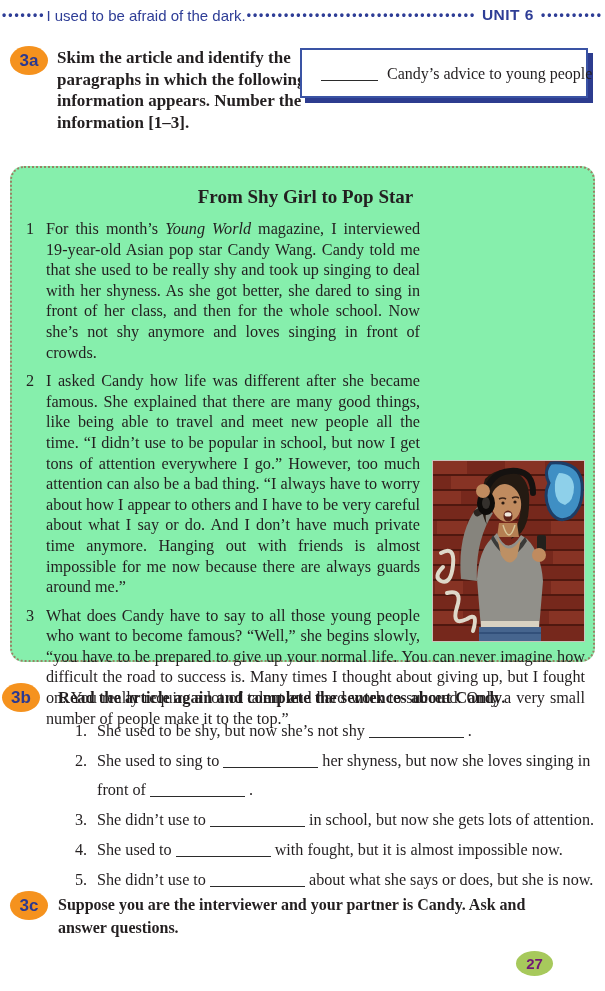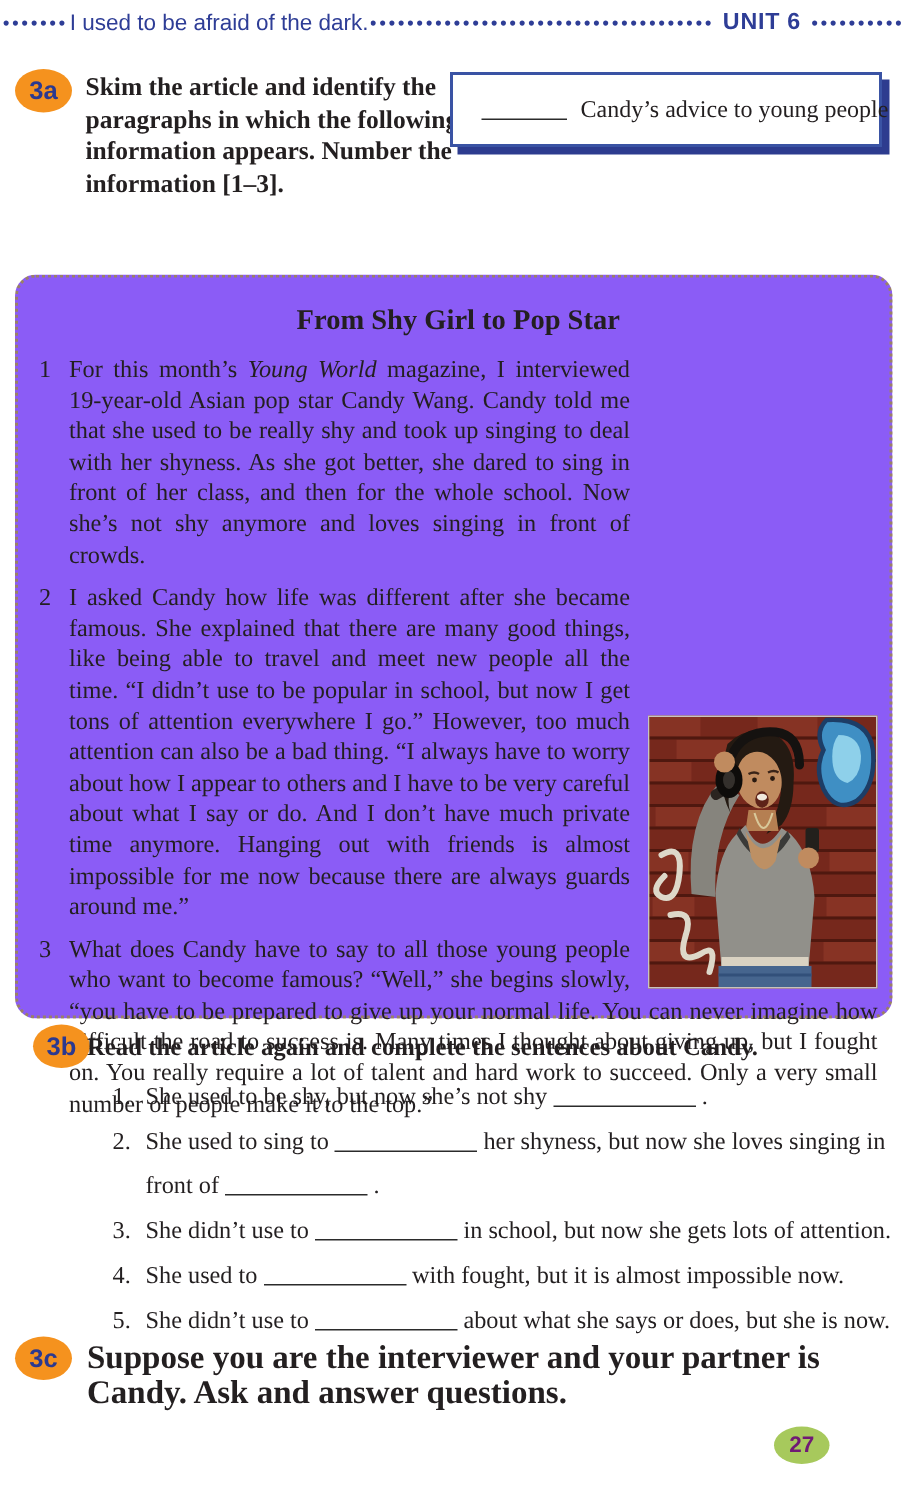--- a/index.html
+++ b/index.html
@@ -43,22 +43,22 @@
   }
   .topbox .row { white-space:nowrap; }
   .blank {
     display:inline-block; width:95px; height:14px;
     border-bottom:1.5px solid #2b2b2b; margin:0 5px 0 0; vertical-align:-2px;
   }
   .topbox .blank { width:57px; margin-right:9px; }
 
   
   .article {
-    position:absolute; left:10px; top:183px; width:585px; height:496px;
-    border:2px dotted #9a8164; border-radius:14px; background:#8b5cf6;
+    position:absolute; left:10px; top:166px; width:585px; height:496px;
+    border:2px dotted #9a8164; border-radius:14px; background:#86efac;
     padding:12px 8px 10px 14px;
   }
   .atitle { text-align:center; font-weight:bold; font-size:19px; margin:6px 0 11px 0; }
   .acontent { position:relative; }
   .photo {
     float:right; width:153px; height:182px; margin:241px 0 0 12px;
     border:1px solid #c9c4bc; background:#76281c;
   }
   .photo svg { display:block; }
   .para { position:relative; padding-left:20px; font-size:16.2px; line-height:20.6px;
@@ -75,21 +75,21 @@
     position:absolute; left:75px; top:717px; width:520px;
     font-size:16.2px; line-height:29px;
   }
   .sent { position:relative; padding-left:22px; margin-bottom:1px; }
   .snum { position:absolute; left:0; top:0; }
   .sent .blank { margin:0 4px; }
 
   
   .instr3c {
     position:absolute; left:58px; top:893px; width:500px;
-    font-weight:bold; font-size:22px; line-height:23px;
+    font-weight:bold; font-size:16px; line-height:23px;
   }
 
   
   .pagenum {
     position:absolute; left:516px; top:951px; width:37px; height:25px;
     border-radius:50%; background:#a7c95c; color:#701a75;
     font-family:"Liberation Sans", sans-serif; font-weight:bold; font-size:15px;
     display:flex; align-items:center; justify-content:center;
   }
 </style>
@@ -199,21 +199,21 @@
     <div class="para">
       <span class="pnum">2</span><span>I asked Candy how life was different after she became famous. She explained that there are many good things, like being able to travel and meet new people all the time. “I didn’t use to be popular in school, but now I get tons of attention everywhere I go.” However, too much attention can also be a bad thing. “I always have to worry about how I appear to others and I have to be very careful about what I say or do. And I don’t have much private time anymore. Hanging out with friends is almost impossible for me now because there are always guards around me.”</span>
     </div>
 
     <div class="para">
       <span class="pnum">3</span><span>What does Candy have to say to all those young people who want to become famous? “Well,” she begins slowly, “you have to be prepared to give up your normal life. You can never imagine how difficult the road to success is. Many times I thought about giving up, but I fought on. You really require a lot of talent and hard work to succeed. Only a very small number of people make it to the top.”</span>
     </div>
   </div>
 </div>
 
-<div class="badge" style="left:22px; top:683px;">3b</div>
+<div class="badge" style="left:2px; top:683px;">3b</div>
 <div class="instr3b">Read the article again and complete the sentences about Candy.</div>
 
 <div class="sentences">
   <div class="sent">
     <span class="snum">1.</span><span>She used to be shy, but now she’s not shy</span><span class="blank"></span><span>.</span>
   </div>
   <div class="sent">
     <span class="snum">2.</span><span>She used to sing to</span><span class="blank"></span><span>her shyness, but now she loves singing in front of</span><span class="blank"></span><span>.</span>
   </div>
   <div class="sent">

